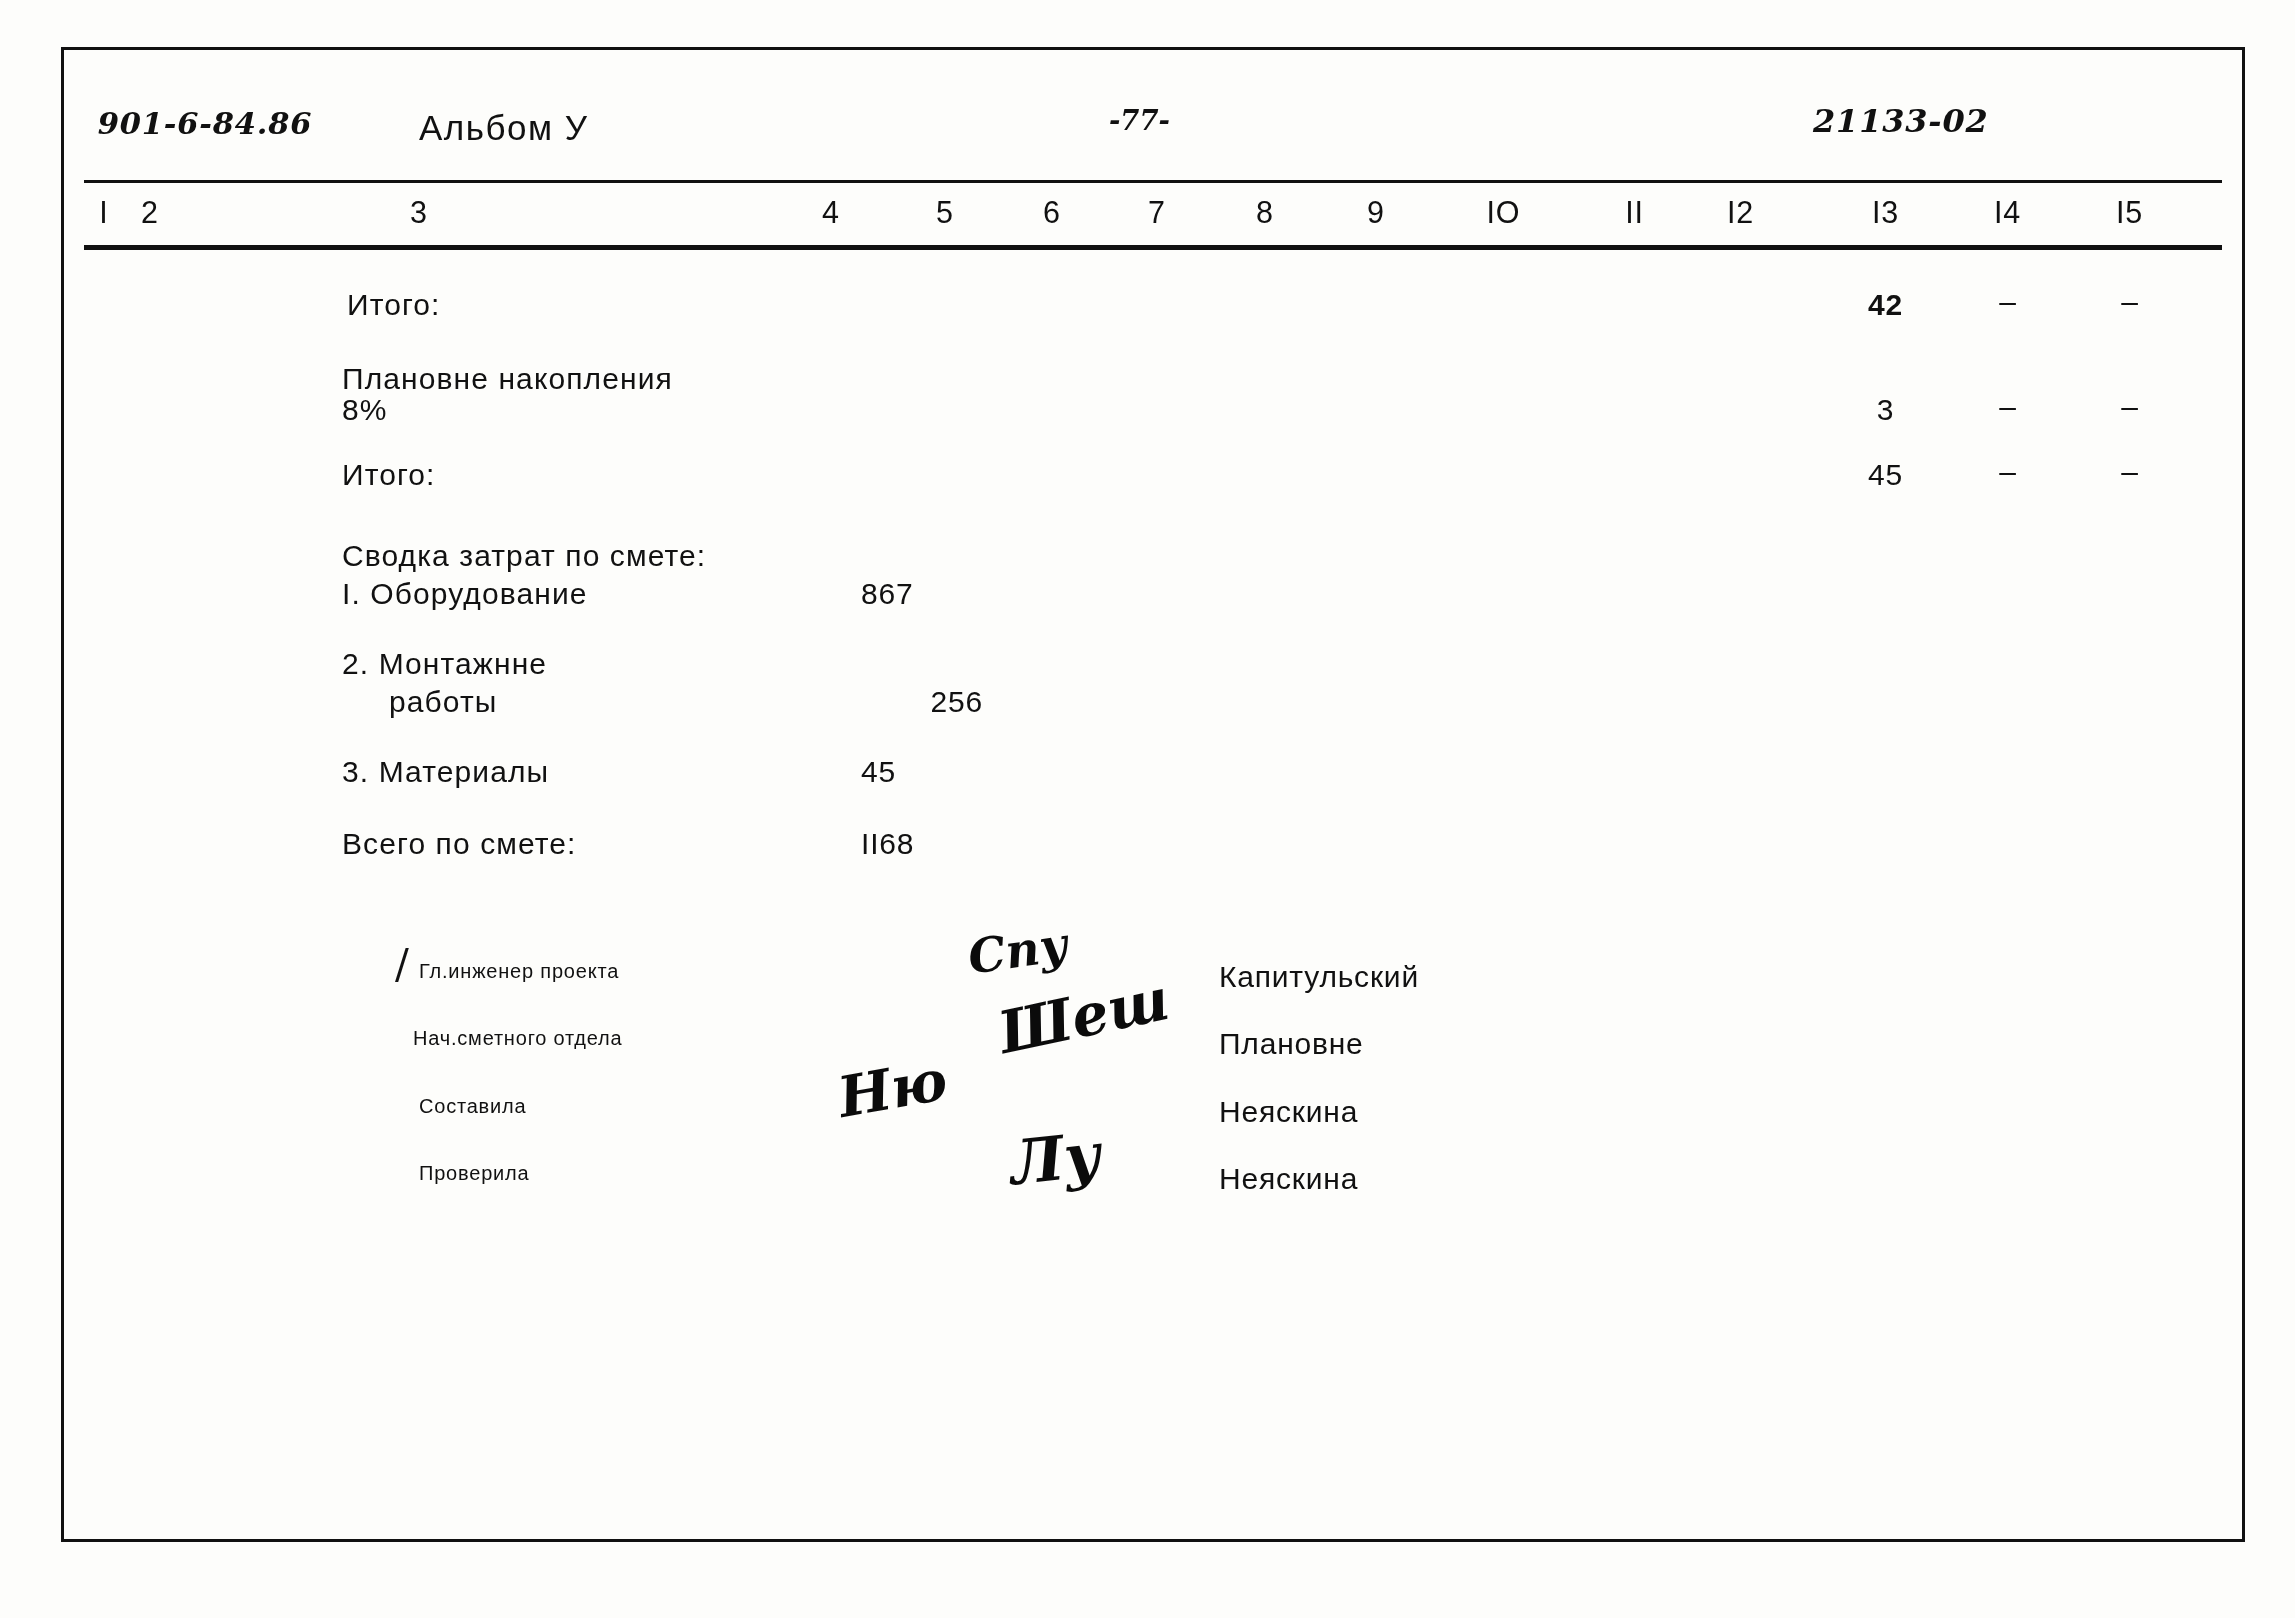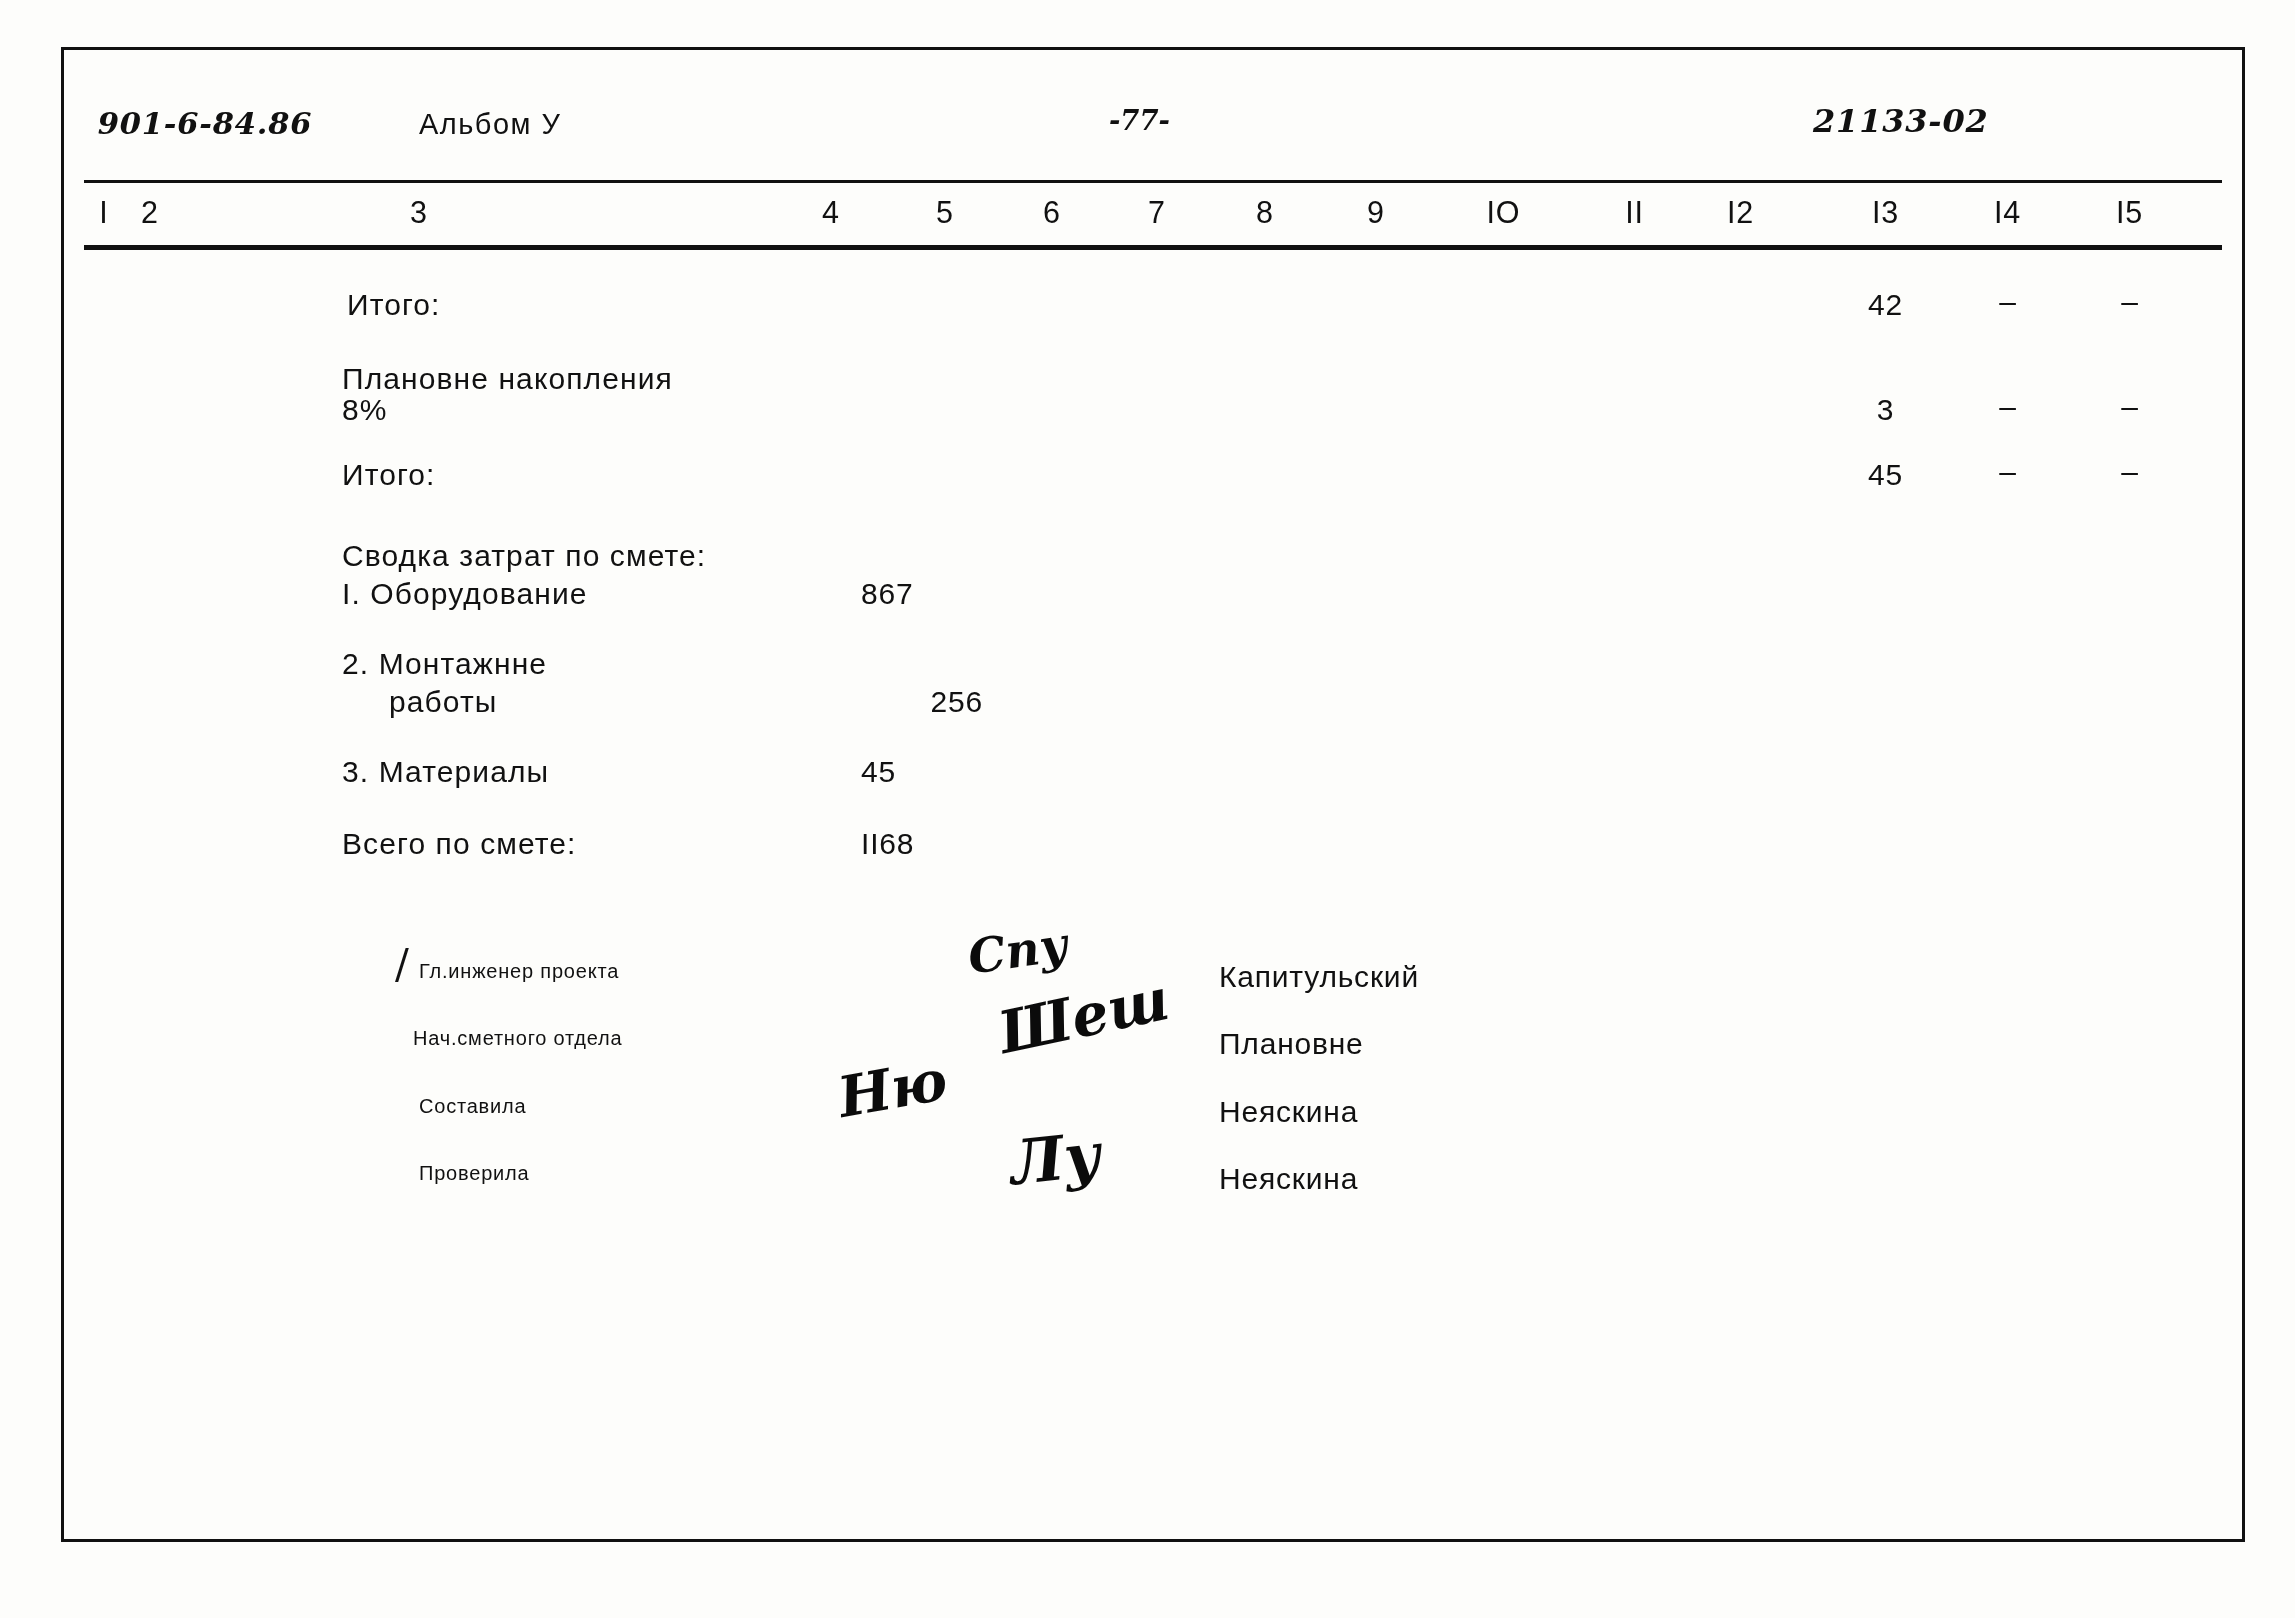--- a/index.html
+++ b/index.html
@@ -53,21 +53,21 @@
     position: absolute;
     left: 13.7px;
     top: 6.1px;
     font-size: 30.5px;
     letter-spacing: 0.8px;
   }
   .album {
     position: absolute;
     left: 335px;
     top: 9.1px;
-    font-size: 29px;
+    font-size: 35px;
     letter-spacing: 1.5px;
   }
   .page-num {
     position: absolute;
     left: 1025px;
     top: 4.6px;
     font-size: 27.4px;
   }
   .doc-number {
     position: absolute;
@@ -179,21 +179,21 @@
     <div class="colnum" style="left:1524px;width:53px;">II</div>
     <div class="colnum" style="left:1630px;width:53px;">I2</div>
     <div class="colnum" style="left:1775px;width:53px;">I3</div>
     <div class="colnum" style="left:1897px;width:53px;">I4</div>
     <div class="colnum" style="left:2019px;width:53px;">I5</div>
   </div>
 
   <div class="body">
 
     <div class="lbl" style="left:263px;top:37px;">Итого:</div>
-    <div class="num" style="left:1775px;top:37px;width:53px;">42</div>
+    <div class="num" style="left:1775px;top:37px;width:53px;font-weight:bold;">42</div>
     <div class="dash" style="left:1897px;top:34px;width:53px;">–</div>
     <div class="dash" style="left:2019px;top:34px;width:53px;">–</div>
 
     <div class="lbl" style="left:258px;top:111px;">Плановне накопления</div>
     <div class="lbl" style="left:258px;top:142px;">8%</div>
     <div class="num" style="left:1775px;top:142px;width:53px;">3</div>
     <div class="dash" style="left:1897px;top:139px;width:53px;">–</div>
     <div class="dash" style="left:2019px;top:139px;width:53px;">–</div>
 
     <div class="lbl" style="left:258px;top:207px;">Итого:</div>

